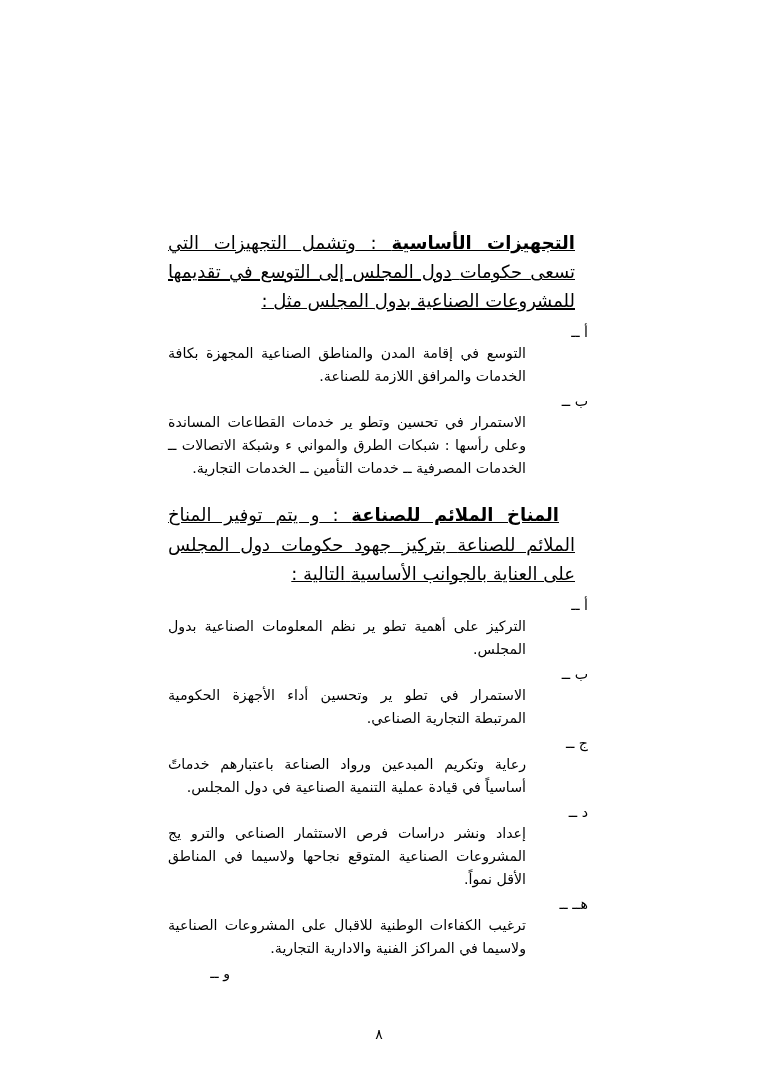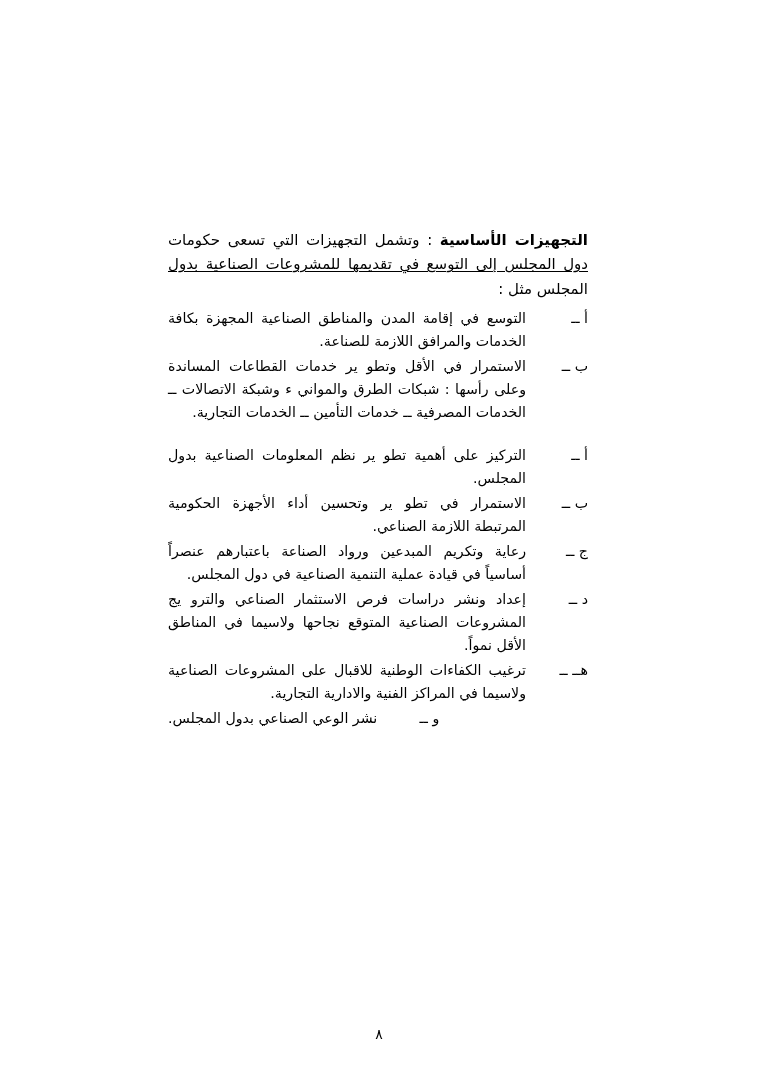--- a/index.html
+++ b/index.html
@@ -25,23 +25,24 @@
   .content {
     position: absolute;
     top: 228px;
     right: 170px;
     width: 420px;
     direction: rtl;
     text-align: justify;
     text-align-last: right;
   }
   .para {
-    font-size: 15px;
+    font-size: 18px;
     line-height: 1.62;
-    margin: 0 0 6px 0;
+    margin: 0 13px 6px 0;
+    text-decoration: underline;
   }
   .para.intro {
     text-indent: 0;
   }
   .bold-lead {
     font-weight: bold;
   }
   .underline-seg {
     text-decoration: underline;
     text-decoration-thickness: 1px;
@@ -66,20 +67,21 @@
   .marker {
     flex: 0 0 auto;
     min-width: 34px;
     white-space: nowrap;
     padding-left: 28px;
   }
   .item-text {
     flex: 1 1 auto;
     text-align: justify;
     text-align-last: right;
+    margin-top: 21px;
   }
   .sect-head {
     font-weight: bold;
     letter-spacing: 0.4px;
   }
   .indent-first {
     display: inline-block;
     width: 16px;
   }
   .page-number {
@@ -106,50 +108,54 @@
       <span>المجلس مثل :</span>
     </p>
 
     <ul class="list">
       <li>
         <span class="marker">أ ــ</span>
         <span class="item-text">التوسع في إقامة المدن والمناطق الصناعية المجهزة بكافة الخدمات والمرافق اللازمة للصناعة.</span>
       </li>
       <li>
         <span class="marker">ب ــ</span>
-        <span class="item-text">الاستمرار في الأقل وتطو ير خدمات القطاعات المساندة وعلى رأسها : شبكات الطرق والمواني ء وشبكة الاتصالات ــ الخدمات المصرفية ــ خدمات التأمين ــ الخدمات التجارية.</span>
+        <span class="item-text">الاستمرار في تحسين وتطو ير خدمات القطاعات المساندة وعلى رأسها : شبكات الطرق والمواني ء وشبكة الاتصالات ــ الخدمات المصرفية ــ خدمات التأمين ــ الخدمات التجارية.</span>
       </li>
     </ul>
 
     <div class="block-gap"></div>
 
+    <p class="para intro">
+      <span class="indent-first"></span><span class="bold-lead sect-head spaced">المناخ الملائم للصناعة</span><span> : </span><span>و يتم توفير المناخ الملائم للصناعة</span>
+      <span>بتركيز جهود حكومات دول المجلس على العناية بالجوانب الأساسية</span>
+      <span>التالية :</span>
+    </p>
 
     <ul class="list">
       <li>
         <span class="marker">أ ــ</span>
         <span class="item-text">التركيز على أهمية تطو ير نظم المعلومات الصناعية بدول المجلس.</span>
       </li>
       <li>
         <span class="marker">ب ــ</span>
-        <span class="item-text">الاستمرار في تطو ير وتحسين أداء الأجهزة الحكومية المرتبطة اللازمة الصناعي.</span>
+        <span class="item-text">الاستمرار في تطو ير وتحسين أداء الأجهزة الحكومية المرتبطة التجارية الصناعي.</span>
       </li>
       <li>
         <span class="marker">ج ــ</span>
-        <span class="item-text">رعاية وتكريم المبدعين ورواد الصناعة باعتبارهم عنصراً أساسياً في قيادة عملية التنمية الصناعية في دول المجلس.</span>
+        <span class="item-text">رعاية وتكريم المبدعين ورواد الصناعة باعتبارهم خدماتً أساسياً في قيادة عملية التنمية الصناعية في دول المجلس.</span>
       </li>
       <li>
         <span class="marker">د ــ</span>
         <span class="item-text">إعداد ونشر دراسات فرص الاستثمار الصناعي والترو يج المشروعات الصناعية المتوقع نجاحها ولاسيما في المناطق الأقل نمواً.</span>
       </li>
       <li>
         <span class="marker">هــ ــ</span>
         <span class="item-text">ترغيب الكفاءات الوطنية للاقبال على المشروعات الصناعية ولاسيما في المراكز الفنية والادارية التجارية.</span>
       </li>
       <li style="justify-content:flex-end;">
         <span class="marker">و ــ</span>
-        <span class="item-text" style="flex:0 1 auto; text-align-last:right;">نشر الوعي الصناعي بدول المجلس.</span>
       </li>
     </ul>
 
   </div>
 
   <div class="page-number">٨</div>
 </div>
 
 </body></html>

